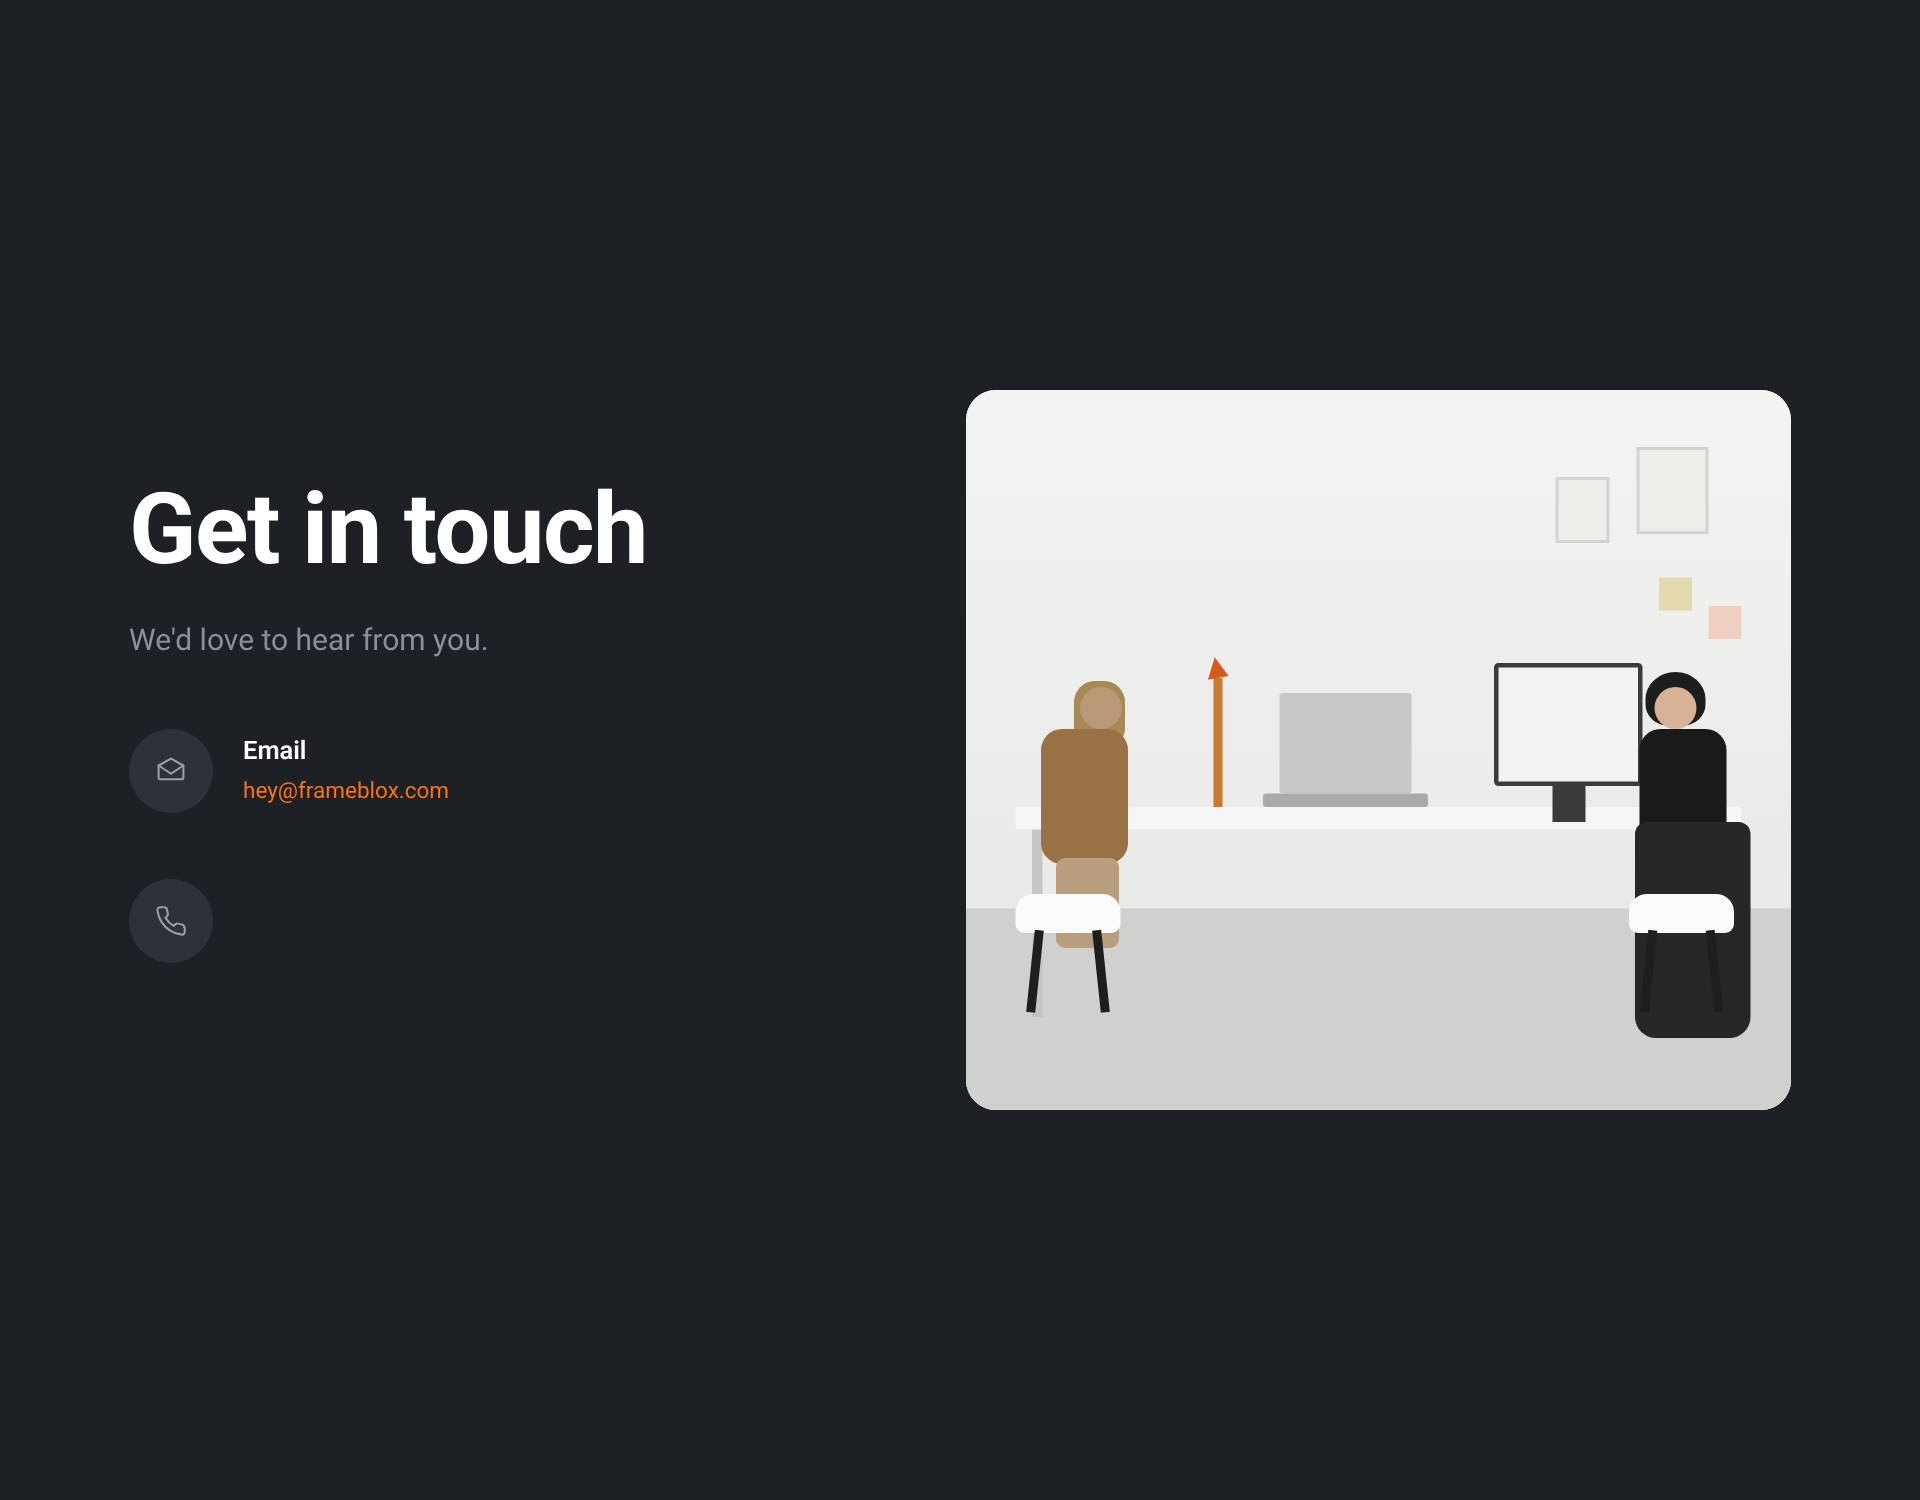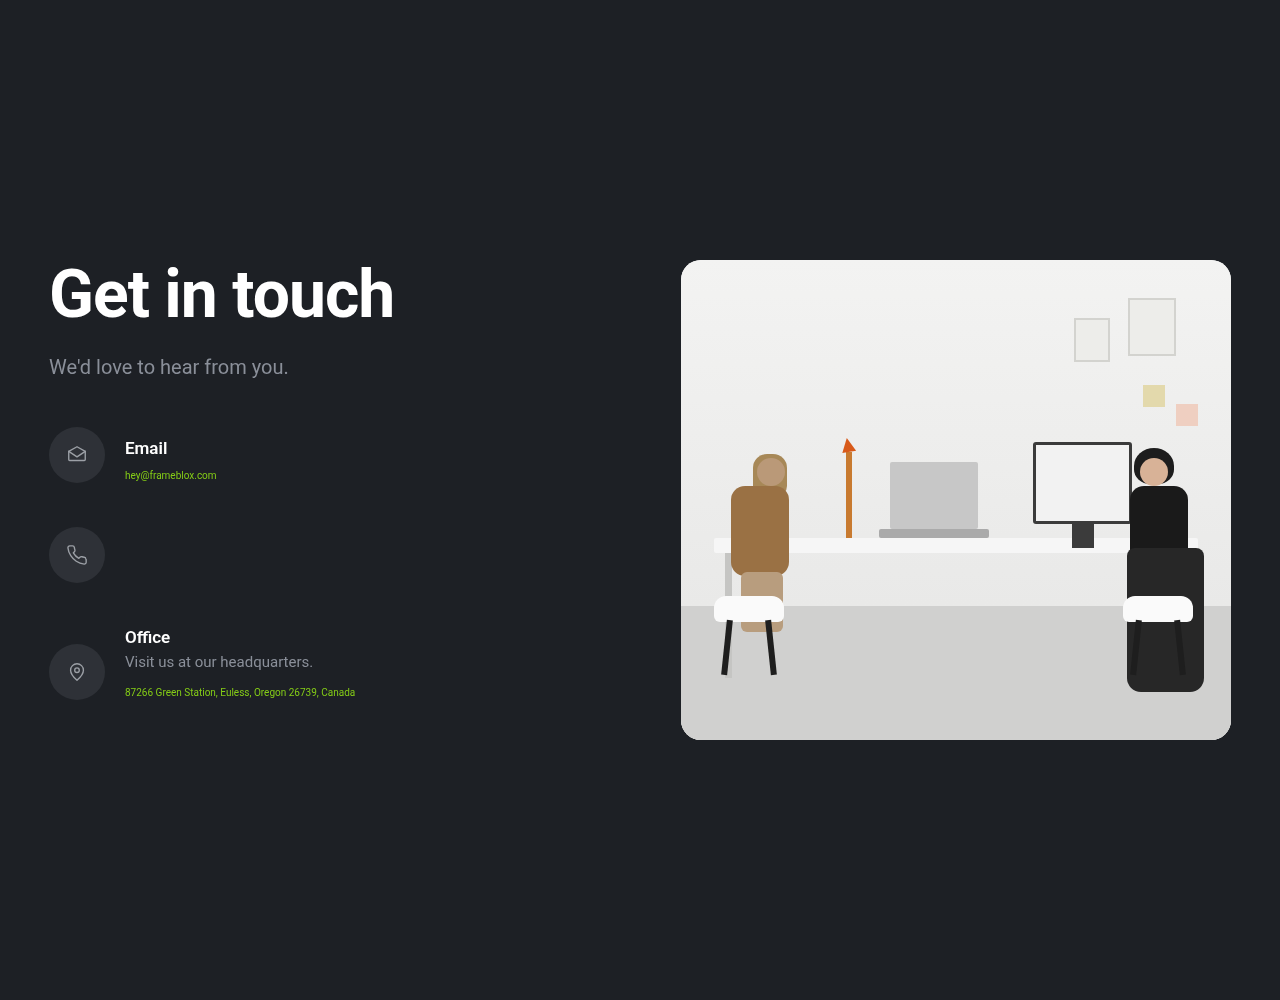--- a/index.html
+++ b/index.html
@@ -10,40 +10,40 @@
     font-family: -apple-system, BlinkMacSystemFont, "Segoe UI", Roboto, Helvetica, Arial, sans-serif;
     color: #fff;
     overflow: hidden;
   }
   .container {
     display: flex;
     align-items: center;
     justify-content: space-between;
     width: 100%;
     height: 100%;
-    padding: 0 49px;
+    padding: 0 86px;
   }
   .left-col {
     flex: 0 0 520px;
   }
   .heading {
     font-size: 66px;
     font-weight: 700;
     letter-spacing: -1px;
     color: #fff;
     margin-bottom: 22px;
   }
   .subheading {
     font-size: 20px;
     color: #8a8f99;
     margin-bottom: 48px;
   }
   .contact-item {
     display: flex;
-    align-items: flex-end;
+    align-items: center;
     gap: 20px;
     margin-bottom: 44px;
   }
   .icon-circle {
     flex: 0 0 56px;
     width: 56px;
     height: 56px;
     border-radius: 50%;
     background: #2e3137;
     display: flex;
@@ -67,22 +67,22 @@
     font-weight: 600;
     color: #fff;
     margin-bottom: 6px;
   }
   .item-desc {
     font-size: 15px;
     color: #8a8f99;
     margin-bottom: 10px;
   }
   .item-link {
-    font-size: 10px;
-    color: #84cc16;
+    font-size: 15px;
+    color: #f97316;
     text-decoration: none;
     cursor: pointer;
   }
   .right-col {
     flex: 0 0 550px;
     height: 480px;
   }
   .hero-image {
     width: 550px;
     height: 480px;
@@ -158,33 +158,20 @@
     </div>
 
     <div class="contact-item">
       <div class="icon-circle">
         <svg viewBox="0 0 24 24">
             <path d="M22 16.9v3a2 2 0 0 1-2.2 2 19.8 19.8 0 0 1-8.6-3.1 19.5 19.5 0 0 1-6-6A19.8 19.8 0 0 1 2.1 4.2 2 2 0 0 1 4.1 2h3a2 2 0 0 1 2 1.7c.1.9.3 1.8.6 2.6a2 2 0 0 1-.5 2.1L8 9.6a16 16 0 0 0 6 6l1.2-1.2a2 2 0 0 1 2.1-.5c.8.3 1.7.5 2.6.6a2 2 0 0 1 1.7 2z"></path>
           </svg>
       </div>
     </div>
 
-    <div class="contact-item">
-      <div class="icon-circle">
-        <svg viewBox="0 0 24 24">
-            <path d="M12 21s-7-6.2-7-11a7 7 0 1 1 14 0c0 4.8-7 11-7 11z"></path>
-            <circle cx="12" cy="10" r="2.5"></circle>
-          </svg>
-      </div>
-      <div class="item-content">
-        <div class="item-title">Office</div>
-        <div class="item-desc">Visit us at our headquarters.</div>
-        <a class="item-link">87266 Green Station, Euless, Oregon 26739, Canada</a>
-      </div>
-    </div>
   </div>
 
   <div class="right-col">
     <div class="hero-image">
       <div class="wall"></div>
       <div class="floor"></div>
       <div class="frame f1"></div>
       <div class="frame f2"></div>
       <div class="note n1"></div>
       <div class="note n2"></div>

